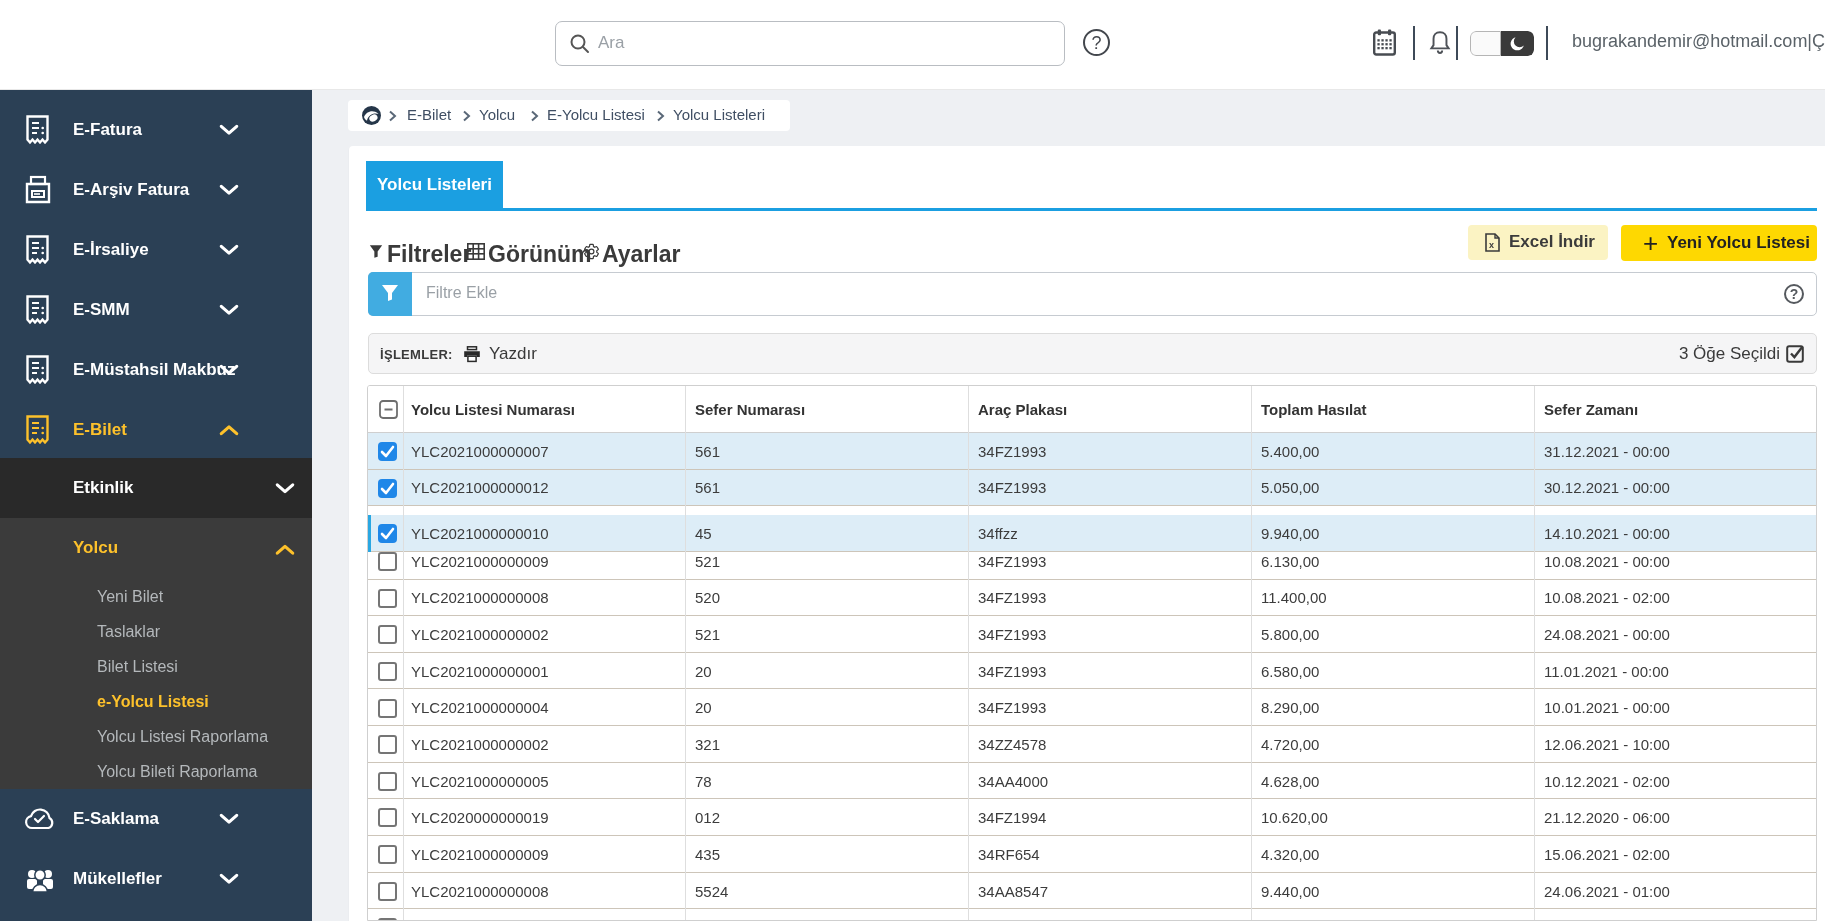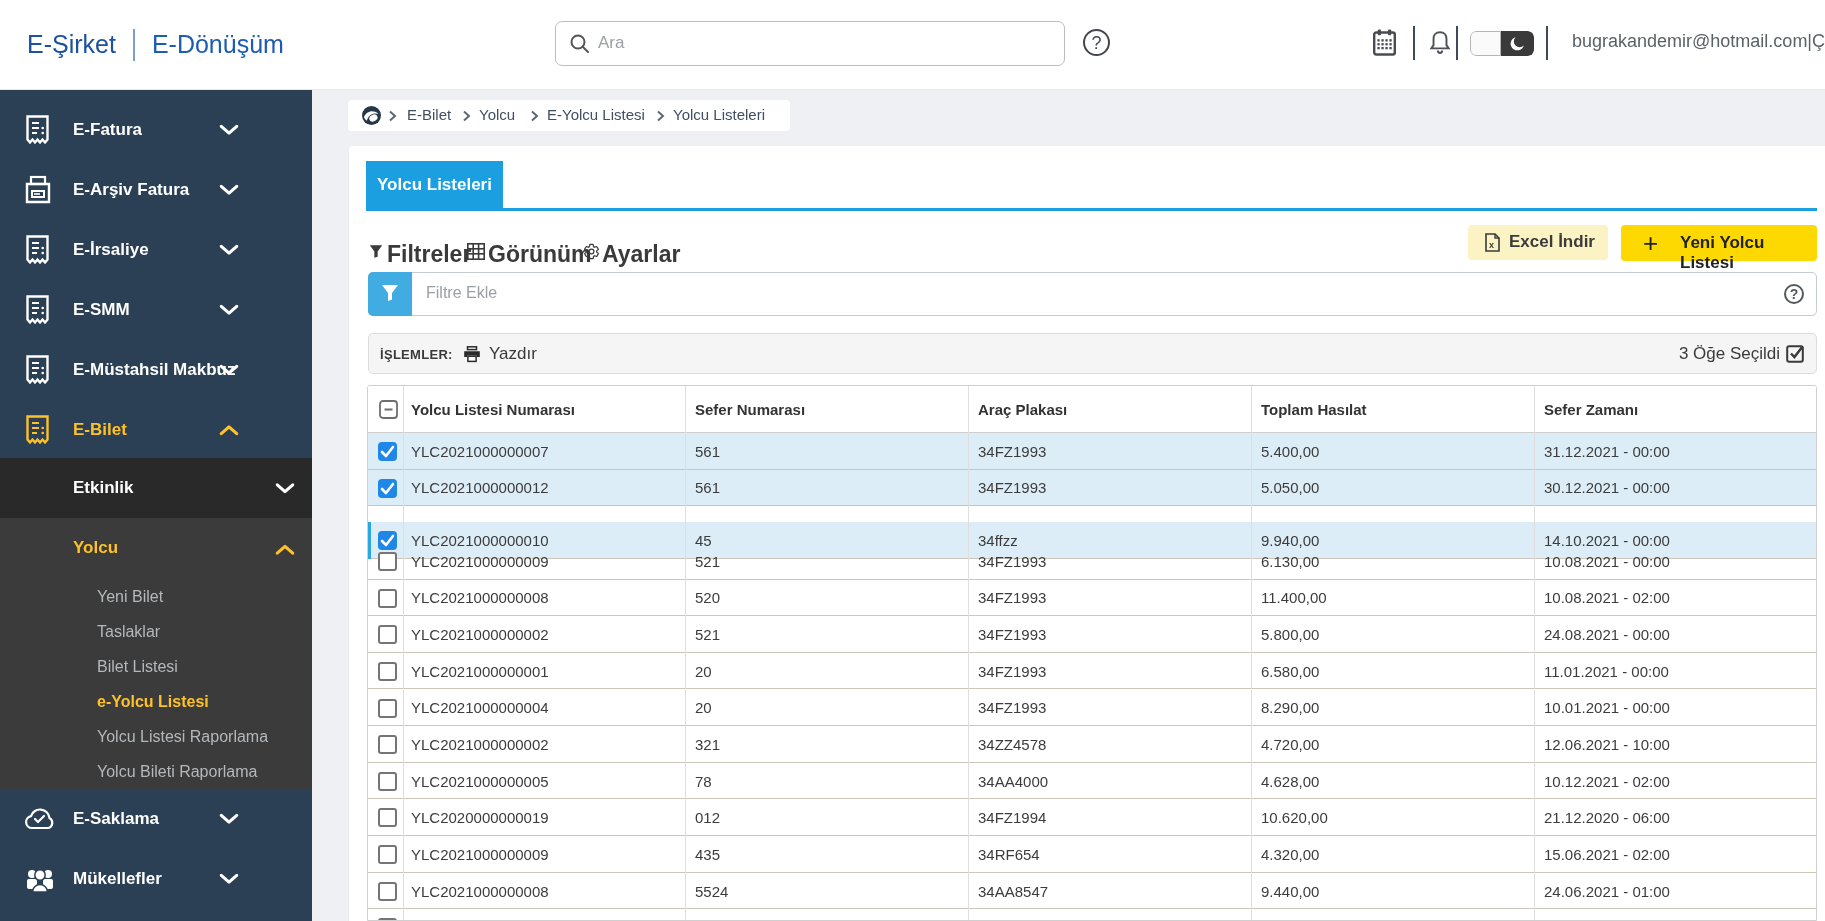--- a/index.html
+++ b/index.html
@@ -64,21 +64,20 @@
 .row.sel { background:#ddedf7; }
 .cell { position:absolute; top:50%; transform:translateY(-50%); font-size:15px; color:#3c3c3c; white-space:nowrap; }
 .cb { position:absolute; left:10px; top:9px; width:19px; height:19px; border:2px solid #757575; border-radius:3px; background:#fff; }
 .cbc { position:absolute; left:10px; top:9px; width:19px; height:19px; border-radius:4px; background:#1f87e8; }
 .colsep { position:absolute; top:0; width:1px; height:536px; background:#dedede; }
 .accent { position:absolute; left:0; width:3px; height:36.64px; background:#29a7e2; }
 </style>
 </head>
 <body>
 <div id="header">
-  <div id="logo">E-Şirket<span class="lsep"></span><span class="l2">E-Dönüşüm</span></div>
   <div id="search">
     <svg style="position:absolute;left:13px;top:11px" width="22" height="22" viewBox="0 0 22 22">
         <circle cx="9" cy="9" r="6.5" fill="none" stroke="#555" stroke-width="2"></circle>
         <line x1="14" y1="14" x2="19" y2="19" stroke="#555" stroke-width="2" stroke-linecap="round"></line>
       </svg>
     <span class="ph">Ara</span>
   </div>
   <div id="help">?</div>
   <svg style="position:absolute;left:1373px;top:29px" width="23" height="27" viewBox="0 0 23 27">
       <rect x="1.2" y="3.5" width="20.6" height="22" rx="2" fill="none" stroke="#484c52" stroke-width="2.4"></rect>
@@ -299,21 +298,21 @@
 <div id="btn-excel">
   <svg style="position:absolute;left:17px;top:8px" width="15" height="19" viewBox="0 0 15 19">
       <path d="M1 1 H10 L14 5 V18 H1 Z" fill="none" stroke="#3b3b3b" stroke-width="1.6"></path>
       <path d="M10 1 V5 H14" fill="none" stroke="#3b3b3b" stroke-width="1.4"></path>
       <text x="4" y="14.5" font-size="9" font-family="Liberation Sans" fill="#3b3b3b">x</text>
     </svg>
   <span style="position:absolute;left:41px;top:7px">Excel İndir</span>
 </div>
 <div id="btn-new">
   <span style="position:absolute;left:22px;top:3px;font-size:26px;font-weight:normal">+</span>
-  <span style="position:absolute;left:59px;top:8px">Yeni Yolcu Listesi</span>
+  <span style="position:absolute;left:46px;top:8px">Yeni Yolcu Listesi</span>
 </div>
 
 <div id="filterbar">
   <div class="fbox">
       <svg style="position:absolute;left:12px;top:11px" width="20" height="20" viewBox="0 0 20 20">
         <path d="M2 2 H18 L12 10 V16.5 L8 18 V10 Z" fill="#fff"></path>
       </svg>
     </div>
   <span class="ph">Filtre Ekle</span>
   <div class="q">?</div>
@@ -363,21 +362,21 @@
         <svg style="position:absolute;left:2px;top:3px" width="15" height="13" viewBox="0 0 15 13">
           <path d="M2 7 l4 4 L13 2" fill="none" stroke="#fff" stroke-width="2.6" stroke-linecap="round" stroke-linejoin="round"></path>
         </svg>
       </div>
       <span class="cell" style="left:43px">YLC2021000000012</span>
       <span class="cell" style="left:327px">561</span>
       <span class="cell" style="left:610px">34FZ1993</span>
       <span class="cell" style="left:893px">5.050,00</span>
       <span class="cell" style="left:1176px">30.12.2021 - 00:00</span>
     </div>
-  <div class="row sel" style="top:136px">
+  <div class="row sel" style="top:129px">
       <div class="cbc">
         <svg style="position:absolute;left:2px;top:3px" width="15" height="13" viewBox="0 0 15 13">
           <path d="M2 7 l4 4 L13 2" fill="none" stroke="#fff" stroke-width="2.6" stroke-linecap="round" stroke-linejoin="round"></path>
         </svg>
       </div>
       <div class="accent"></div>
       <span class="cell" style="left:43px">YLC2021000000010</span>
       <span class="cell" style="left:327px">45</span>
       <span class="cell" style="left:610px">34ffzz</span>
       <span class="cell" style="left:893px">9.940,00</span>

